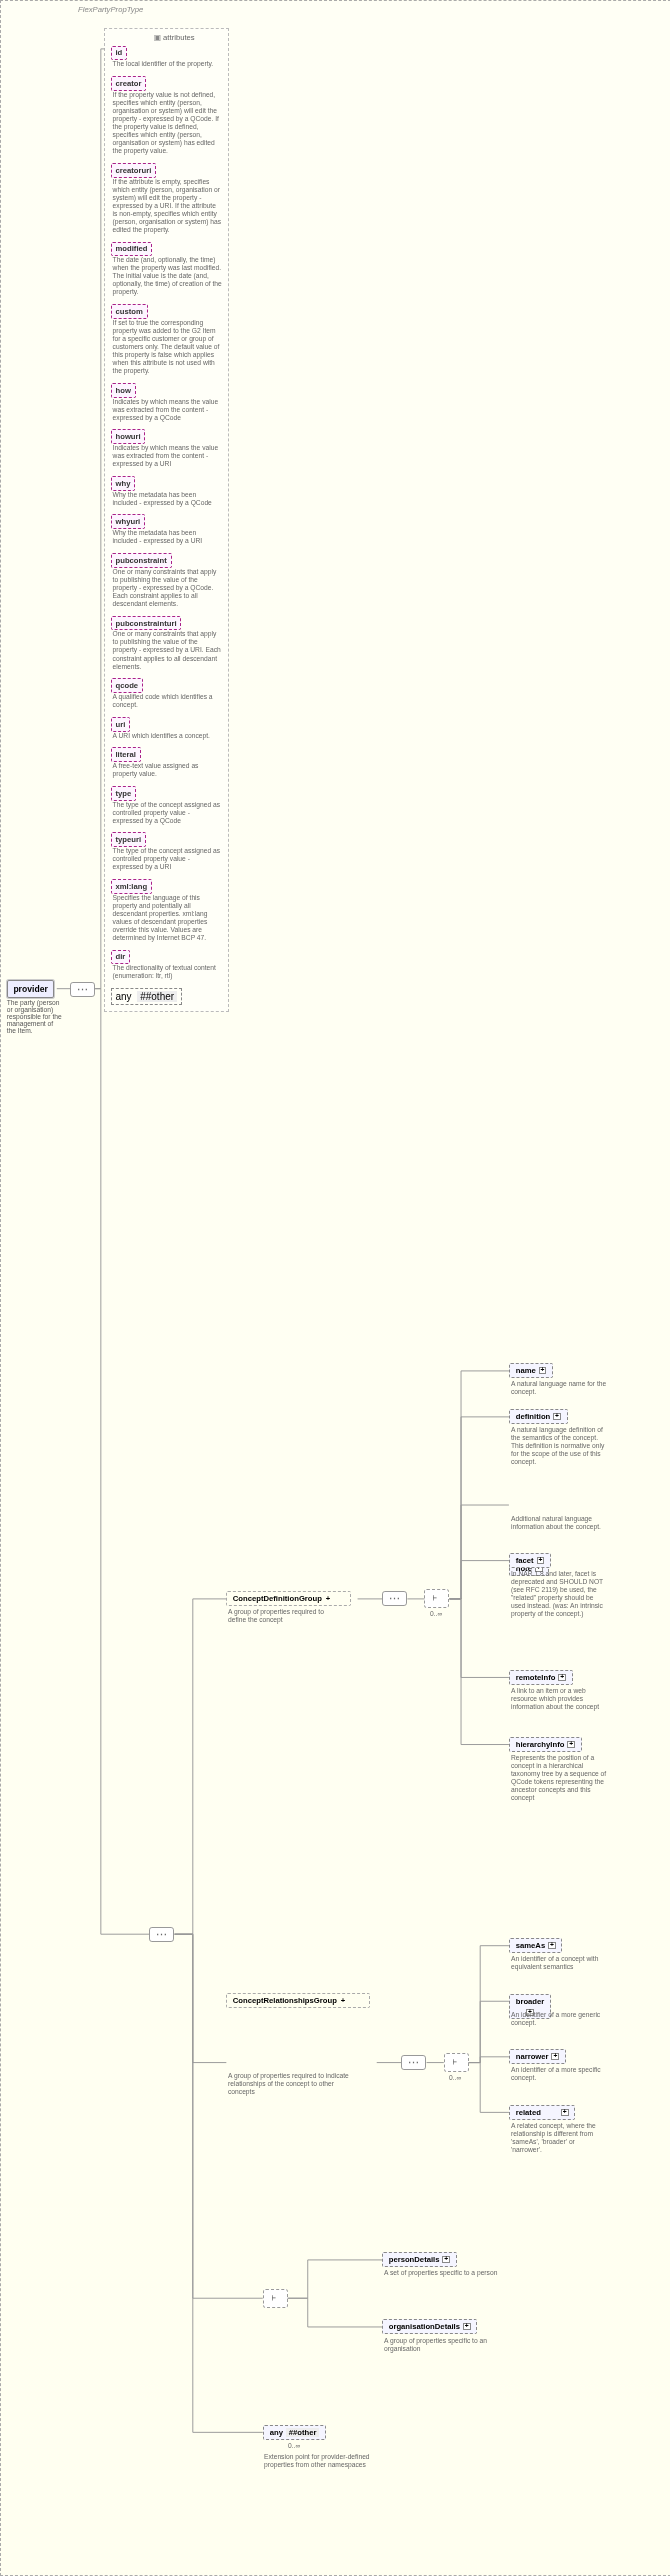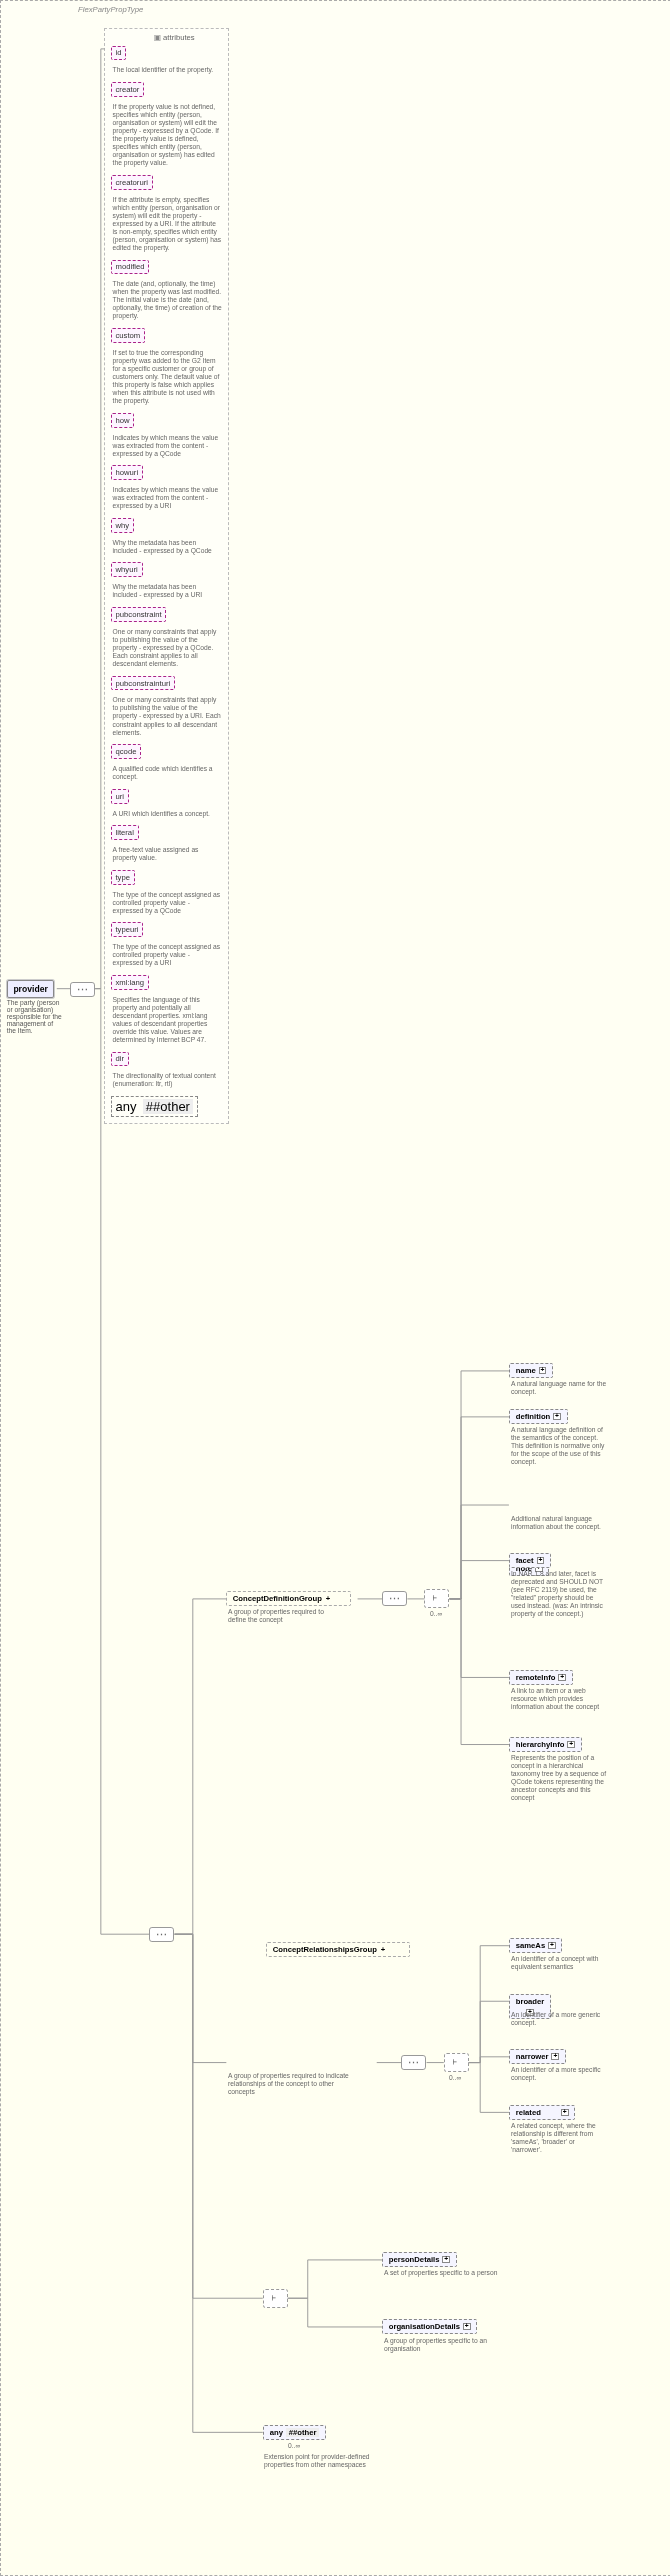--- a/index.html
+++ b/index.html
@@ -74,23 +74,23 @@
   }
   .attr-header::before {
     content: "▣ ";
     color: #888;
   }
   .attr-item {
     border: 1px dashed #a28;
     background: #fdf5ff;
     padding: 1.9px 3.8px;
     font-size: 7.7px;
-    font-weight: normal;
+    font-weight: bold;
     color: #333;
-    margin-bottom: 6px;
+    margin-bottom: 0;
     display: inline-block;
     border-radius: 1.9px;
   }
   .attr-desc {
     font-size: 6.7px;
     color: #666;
     margin-bottom: 7.7px;
     line-height: 1.2;
     padding-left: 1.9px;
   }
@@ -181,21 +181,21 @@
   <div class="type-label">FlexPartyPropType</div>
 
   <div class="provider-box">provider</div>
   <div class="provider-desc">The party (person or organisation) responsible for the management of the Item.</div>
 
   <div class="seq-connector" style="top:981px; left:69px;"></div>
 
   <div class="attr-container">
     <div class="attr-header">attributes</div>
     <div id="attr-list"><div class="attr-item">id</div><div class="attr-desc">The local identifier of the property.</div><div class="attr-item">creator</div><div class="attr-desc">If the property value is not defined, specifies which entity (person, organisation or system) will edit the property - expressed by a QCode. If the property value is defined, specifies which entity (person, organisation or system) has edited the property value.</div><div class="attr-item">creatoruri</div><div class="attr-desc">If the attribute is empty, specifies which entity (person, organisation or system) will edit the property - expressed by a URI. If the attribute is non-empty, specifies which entity (person, organisation or system) has edited the property.</div><div class="attr-item">modified</div><div class="attr-desc">The date (and, optionally, the time) when the property was last modified. The initial value is the date (and, optionally, the time) of creation of the property.</div><div class="attr-item">custom</div><div class="attr-desc">If set to true the corresponding property was added to the G2 Item for a specific customer or group of customers only. The default value of this property is false which applies when this attribute is not used with the property.</div><div class="attr-item">how</div><div class="attr-desc">Indicates by which means the value was extracted from the content - expressed by a QCode</div><div class="attr-item">howuri</div><div class="attr-desc">Indicates by which means the value was extracted from the content - expressed by a URI</div><div class="attr-item">why</div><div class="attr-desc">Why the metadata has been included - expressed by a QCode</div><div class="attr-item">whyuri</div><div class="attr-desc">Why the metadata has been included - expressed by a URI</div><div class="attr-item">pubconstraint</div><div class="attr-desc">One or many constraints that apply to publishing the value of the property - expressed by a QCode. Each constraint applies to all descendant elements.</div><div class="attr-item">pubconstrainturi</div><div class="attr-desc">One or many constraints that apply to publishing the value of the property - expressed by a URI. Each constraint applies to all descendant elements.</div><div class="attr-item">qcode</div><div class="attr-desc">A qualified code which identifies a concept.</div><div class="attr-item">uri</div><div class="attr-desc">A URI which identifies a concept.</div><div class="attr-item">literal</div><div class="attr-desc">A free-text value assigned as property value.</div><div class="attr-item">type</div><div class="attr-desc">The type of the concept assigned as controlled property value - expressed by a QCode</div><div class="attr-item">typeuri</div><div class="attr-desc">The type of the concept assigned as controlled property value - expressed by a URI</div><div class="attr-item">xml:lang</div><div class="attr-desc">Specifies the language of this property and potentially all descendant properties. xml:lang values of descendant properties override this value. Values are determined by Internet BCP 47.</div><div class="attr-item">dir</div><div class="attr-desc">The directionality of textual content (enumeration: ltr, rtl)</div></div>
-    <div style="border:1px dashed #888; padding:1.9px 3.8px; font-size:13px; display:inline-block;">
+    <div style="border:1px dashed #888; padding:1.9px 3.8px; font-size:10px; display:inline-block;">
       <span>any</span>
       <span style="background:#eee; padding:0 2.9px; margin-left:2.9px;">##other</span>
     </div>
   </div>
 
   <div class="seq-connector" style="top:1926px; left:148px;"></div>
 
   <div class="group-box" style="top:1590px; left:225px; width:125px;">
     <span>ConceptDefinitionGroup</span><span class="plus" style="margin-left:3.8px;">+</span>
   </div>
@@ -231,21 +231,21 @@
         <span class="plus">+</span>
       </div>
       <div class="elem-desc" style="top: 1686px; left: 510px;">A link to an item or a web resource which provides information about the concept</div>
       <div class="elem-box dashed" style="top: 1736px; left: 508px;">
         <span>hierarchyInfo</span>
         <span class="plus">+</span>
       </div>
       <div class="elem-desc" style="top: 1753px; left: 510px;">Represents the position of a concept in a hierarchical taxonomy tree by a sequence of QCode tokens representing the ancestor concepts and this concept</div>
     </div>
 
-  <div class="group-box" style="top:1941px; left:225px; width:144px;margin-left:40px;">
+  <div class="group-box" style="top:1992px; left:225px; width:144px;">
     <span>ConceptRelationshipsGroup</span><span class="plus" style="margin-left:3.8px;">+</span>
   </div>
   <div class="group-desc" style="position:absolute; top:2071px; left:227px; width:134px;">A group of properties required to indicate relationships of the concept to other concepts</div>
 
   <div class="seq-connector" style="top:2054px; left:400px;"></div>
   <div class="choice-connector" style="top:2052px; left:443px; border-style:dashed;"></div>
   <div class="cardinality" style="top:2073px; left:448px;">0..∞</div>
 
   <div id="crg-children">
       <div class="elem-box dashed" style="top: 1937px; left: 508px;">

